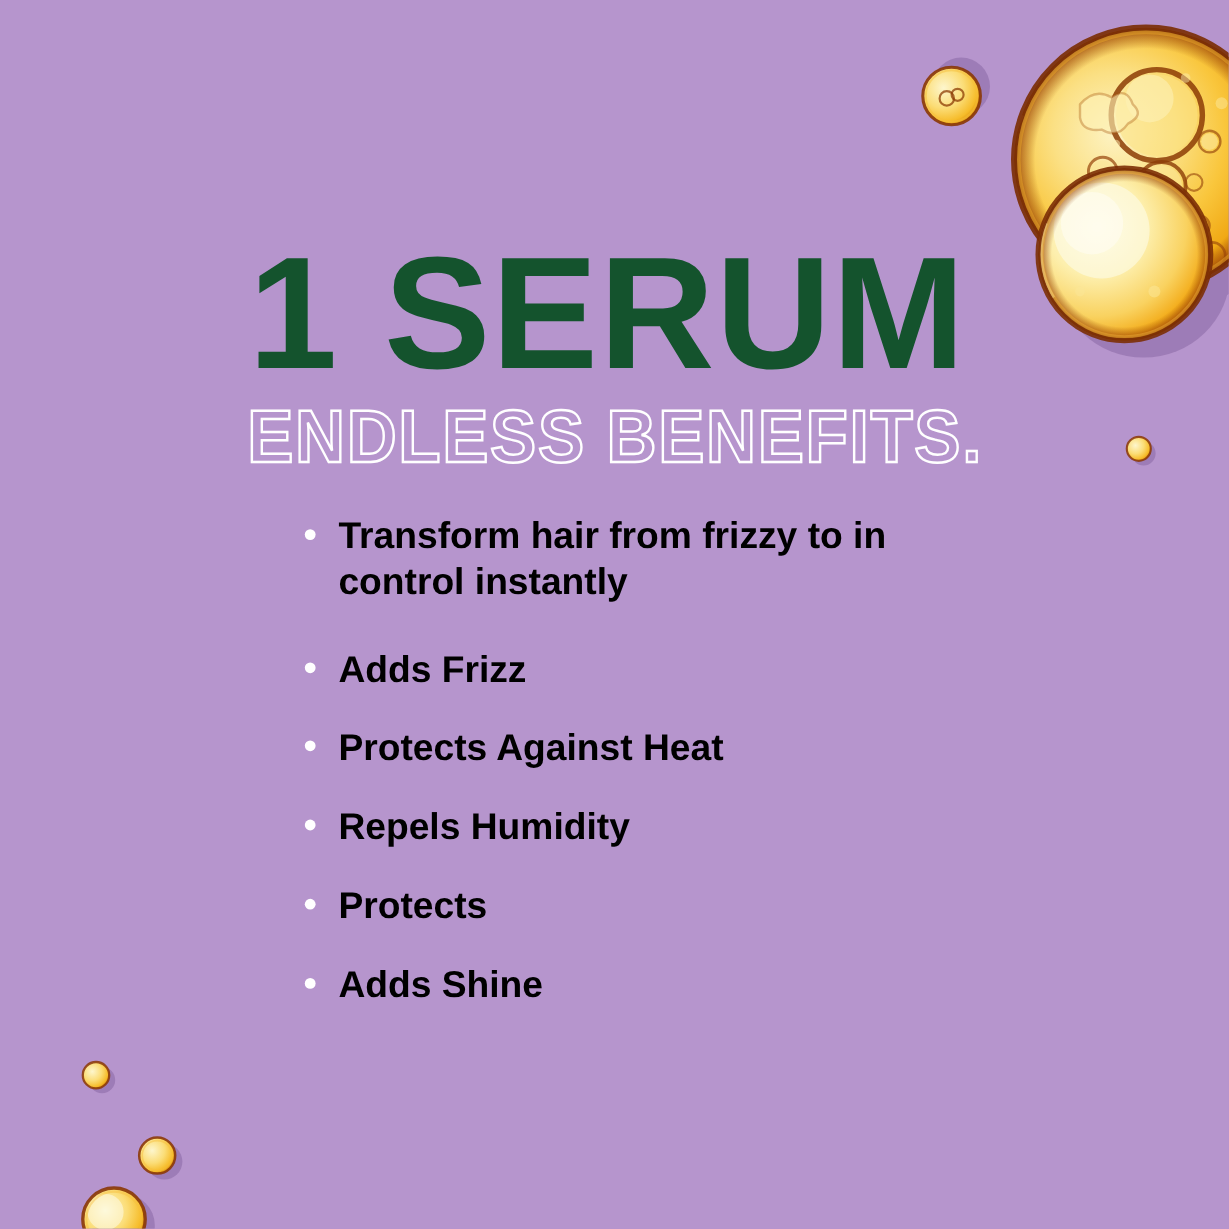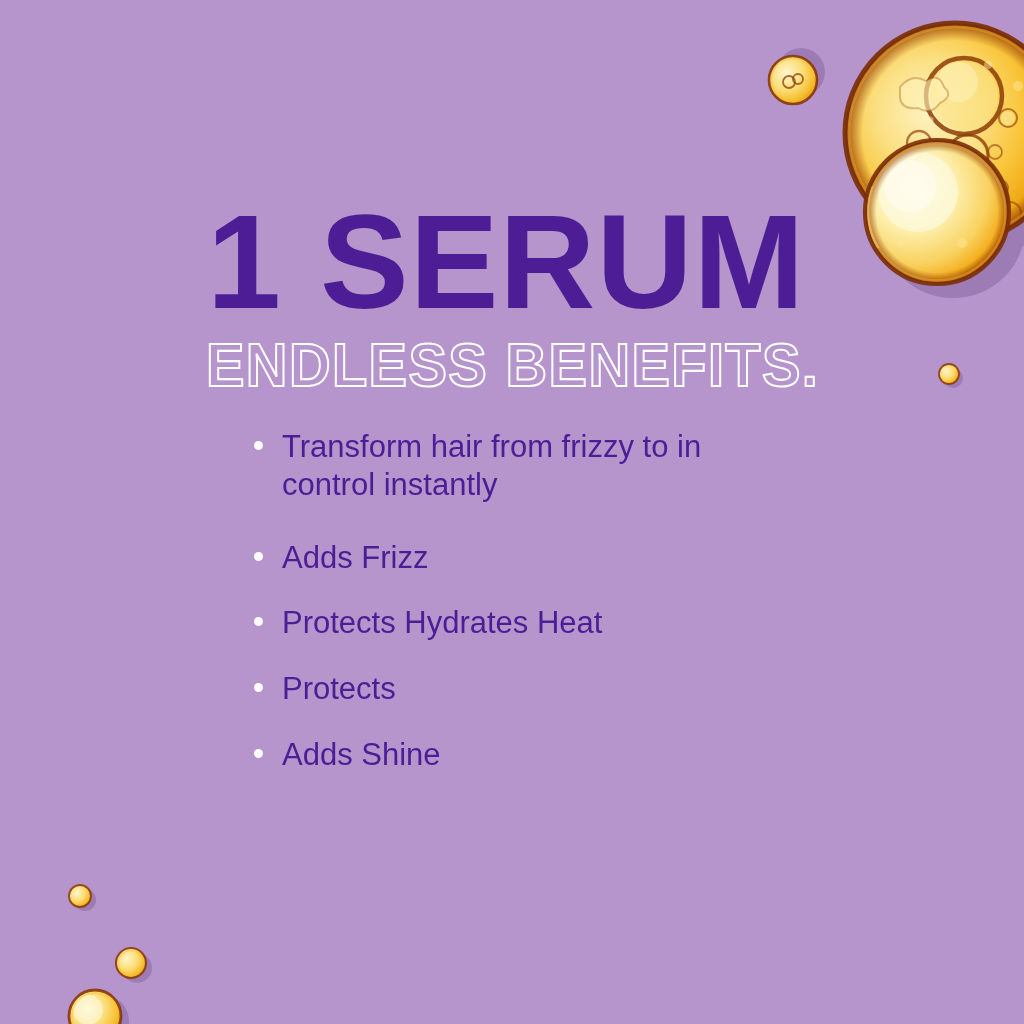--- a/index.html
+++ b/index.html
@@ -78,24 +78,24 @@
     position: absolute;
     left: 252px;
     top: 428px;
     width: 560px;
     list-style: none;
   }
 
   .benefit-item {
     position: relative;
     padding-left: 30px;
-    color: #4c1d95;
+    color: #000000;
     font-size: 31px;
     line-height: 1.22;
-    font-weight: normal;
+    font-weight: bold;
     margin-bottom: 28px;
   }
 
   .benefit-item.multiline {
     margin-bottom: 35px;
     max-width: 500px;
   }
 
   .benefit-item:last-child { margin-bottom: 0; }
 
@@ -240,26 +240,27 @@
     <g>
       <circle cx="95" cy="1016" r="26" fill="url(#gSmall)"></circle>
       <circle cx="88" cy="1010" r="15" fill="#fefbe8" opacity="0.55"></circle>
       <circle cx="95" cy="1016" r="26" fill="none" stroke="#8a3707" stroke-width="2.8" opacity="0.9"></circle>
       <circle cx="95" cy="1016" r="23" fill="none" stroke="#f6bf3e" stroke-width="1.8" opacity="0.45"></circle>
     </g>
   </svg>
 
   <div class="content">
 
-    <div class="headline" style="color: #4c1d95;">1 SERUM</div>
+    <div class="headline" style="color: #14532d;">1 SERUM</div>
 
     <div class="subheadline" style="-webkit-text-stroke: 2.1px rgb(255, 255, 255);">ENDLESS BENEFITS.</div>
 
     <ul class="benefits" id="benefits-list">
         <li class="benefit-item multiline"><span class="benefit-bullet"></span><span>Transform hair from frizzy to in control instantly</span></li>
         <li class="benefit-item"><span class="benefit-bullet"></span><span>Adds Frizz</span></li>
-        <li class="benefit-item"><span class="benefit-bullet"></span><span>Protects Hydrates Heat</span></li>
+        <li class="benefit-item"><span class="benefit-bullet"></span><span>Protects Against Heat</span></li>
+        <li class="benefit-item"><span class="benefit-bullet"></span><span>Repels Humidity</span></li>
         <li class="benefit-item"><span class="benefit-bullet"></span><span>Protects</span></li>
         <li class="benefit-item"><span class="benefit-bullet"></span><span>Adds Shine</span></li>
       </ul>
 
   </div>
 </div>
 
 </body></html>

